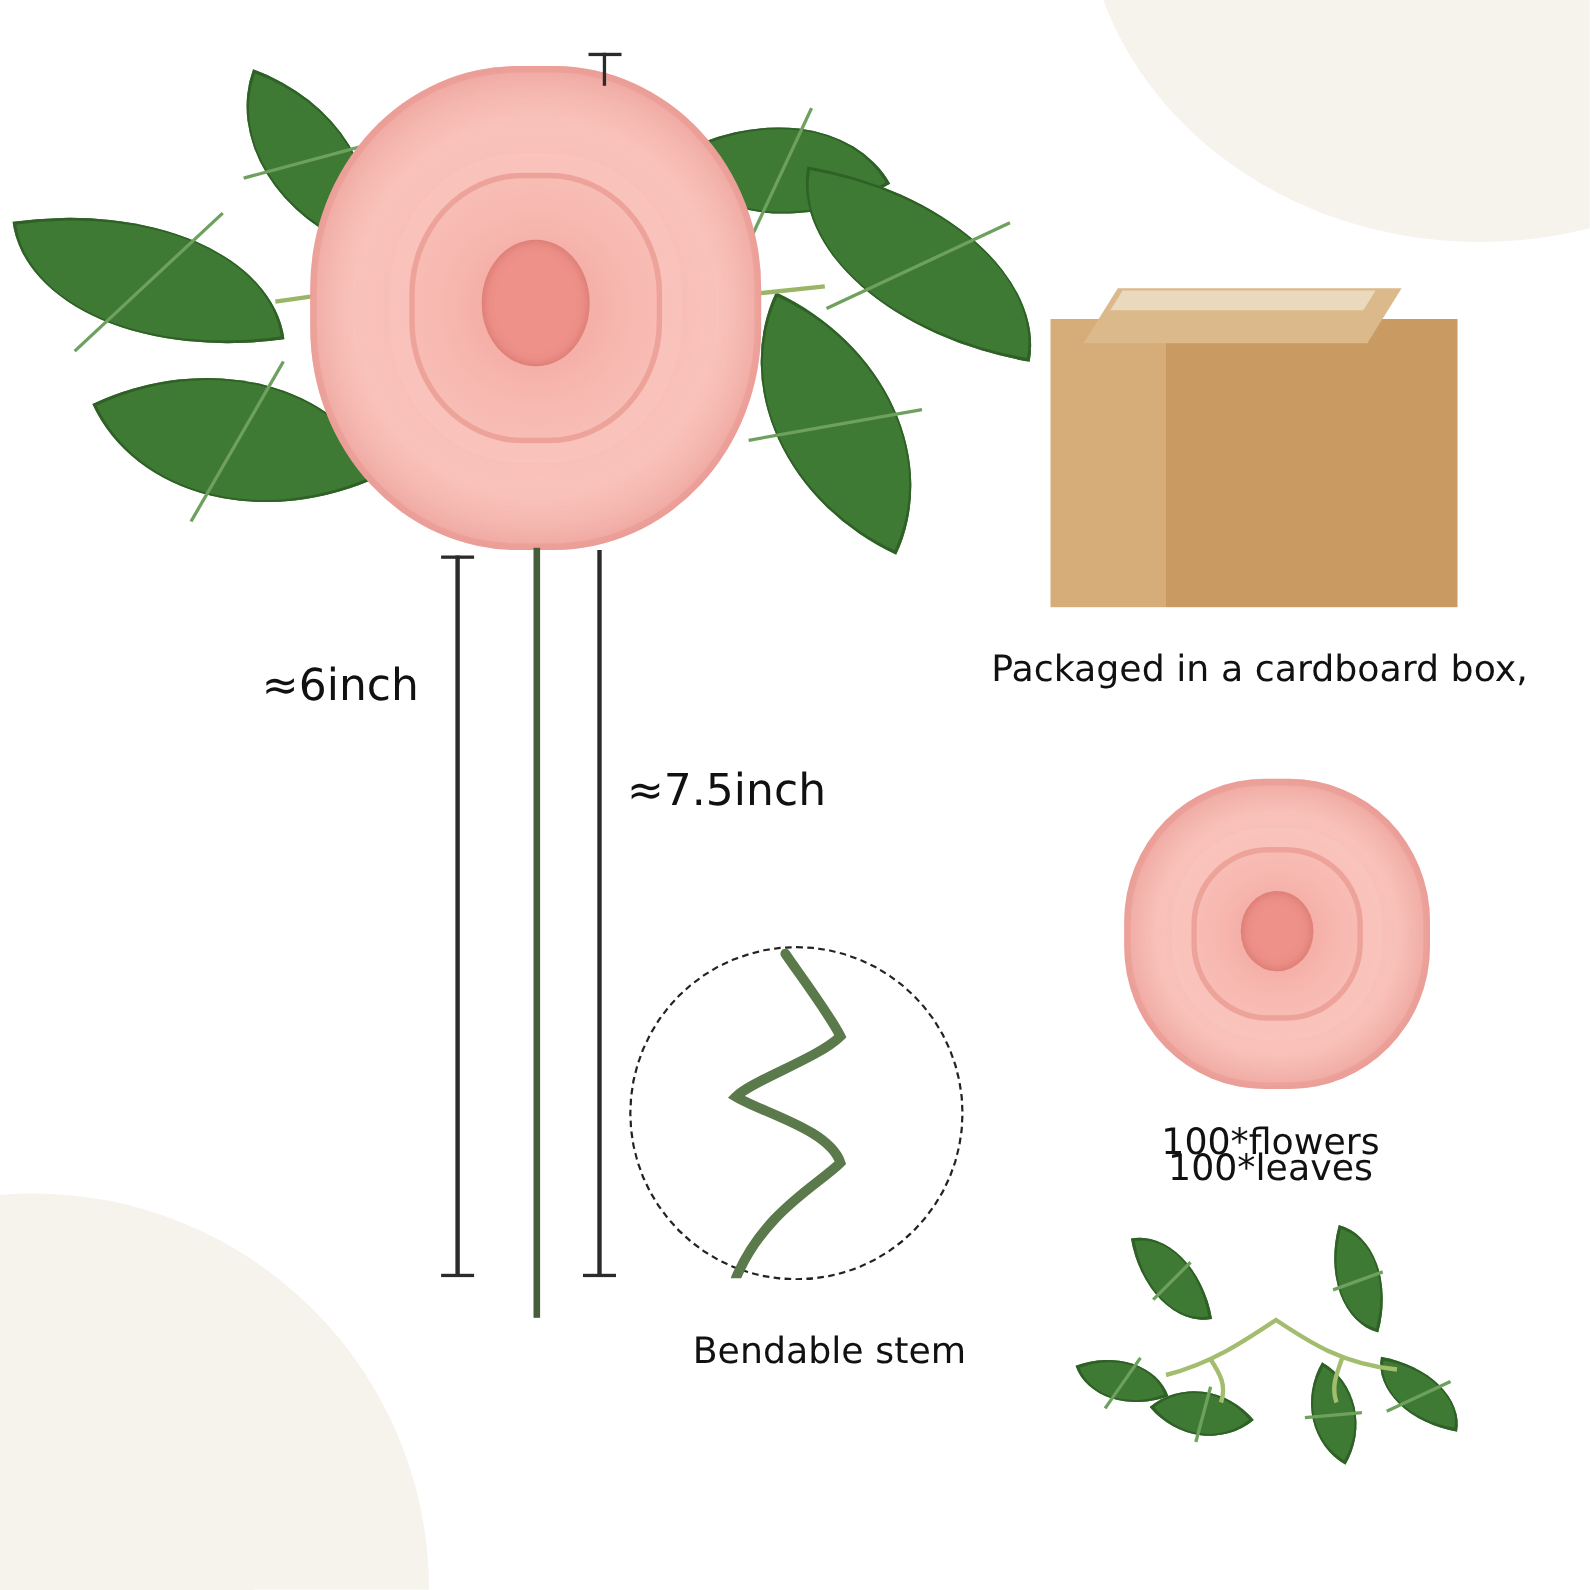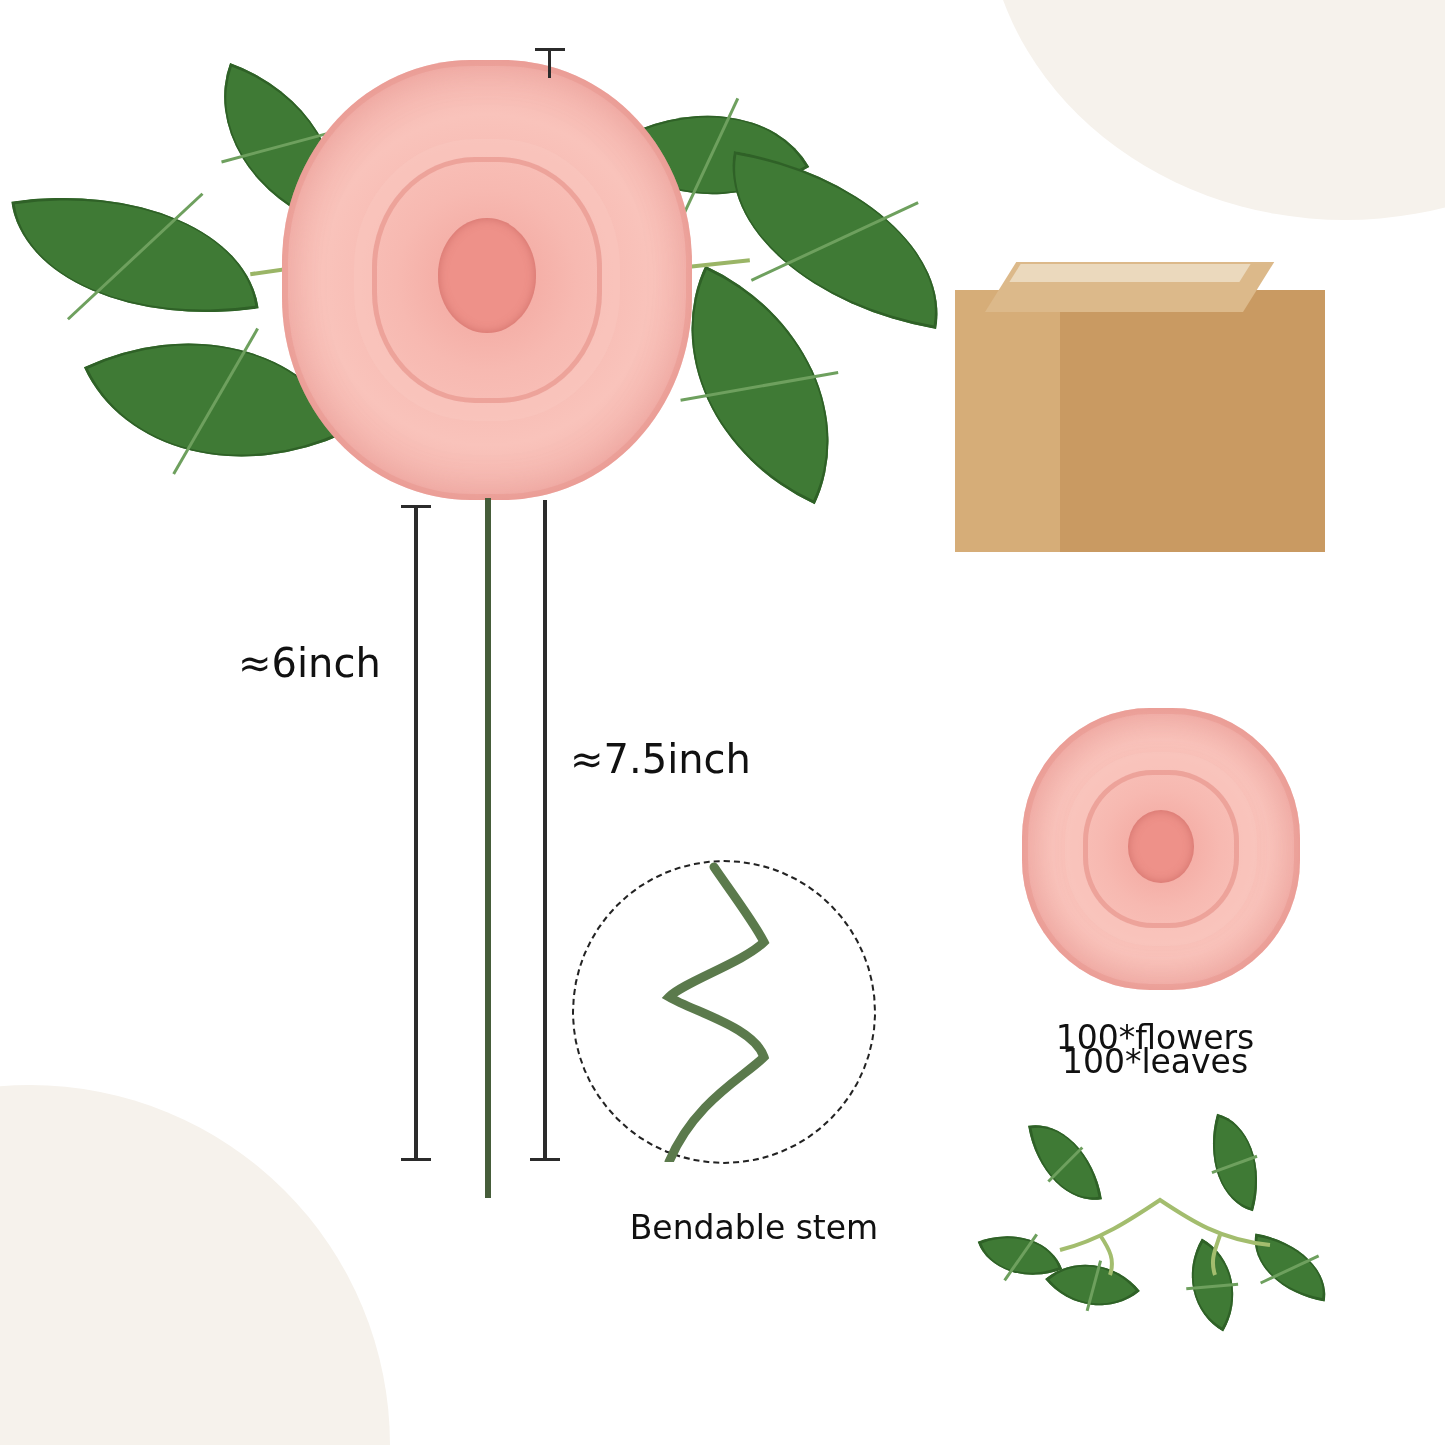--- a/index.html
+++ b/index.html
@@ -39,21 +39,21 @@
       box-shadow: inset 0 0 0 5px rgba(225,130,122,0.45), 0 0 0 18px rgba(250,200,192,0.5);
     }
     .rose::after {
       content: ""; position: absolute; left: 38%; top: 36%; width: 24%; height: 26%;
       border-radius: 50%; background: #ee9189;
       box-shadow: inset 0 0 10px rgba(180,80,75,0.5);
     }
     .stem-line { position: absolute; width: 4px; background: #2b2b2b; }
     .stem-green { position: absolute; width: 6px; background: #465d3a; }
     .tick { position: absolute; height: 3px; width: 30px; background: #2b2b2b; }
-    .label { position: absolute; font-size: 40px; font-weight: 500; white-space: nowrap; margin-top: 40px; }
+    .label { position: absolute; font-size: 40px; font-weight: 500; white-space: nowrap; }
     .caption { position: absolute; font-size: 33px; font-weight: 500; text-align: center; white-space: nowrap; }
     .box {
       position: absolute; left: 955px; top: 262px; width: 370px; height: 290px;
     }
     .box-top {
       position: absolute; left: 0; top: 0; width: 258px; height: 50px;
       background: #dcb98a; transform: skewX(-32deg); transform-origin: bottom left;
     }
     .box-front {
       position: absolute; left: 0; top: 28px; width: 105px; height: 262px;
@@ -113,20 +113,21 @@
 <div class="label" style="left:570px;top:696px;">≈7.5inch</div>
 
 <div class="box">
   <div class="box-front"></div>
   <div class="box-side"></div>
   <div class="box-top" style="left:30px;"></div>
   <div class="tape" style="left:60px;"></div>
 </div>
 
 <div class="caption" style="left:870px;top:588px;width:550px;">
+  <div>Packaged in a cardboard box,</div>
 </div>
 
 <div class="circle-inset">
   <svg width="300" height="300" viewBox="0 0 300 300">
     <path d="M140 5 C150 20, 180 60, 190 80 C170 100, 110 120, 95 135 C120 150, 180 165, 190 195 C170 215, 120 240, 95 300" fill="none" stroke="#5b7a4c" stroke-width="9" stroke-linecap="round"></path>
   </svg>
 </div>
 <div class="caption" style="left:604px;top:1208px;width:300px;">Bendable stem</div>
 
 <div class="rose" style="left:1022px;top:708px;width:278px;height:282px;"></div>

